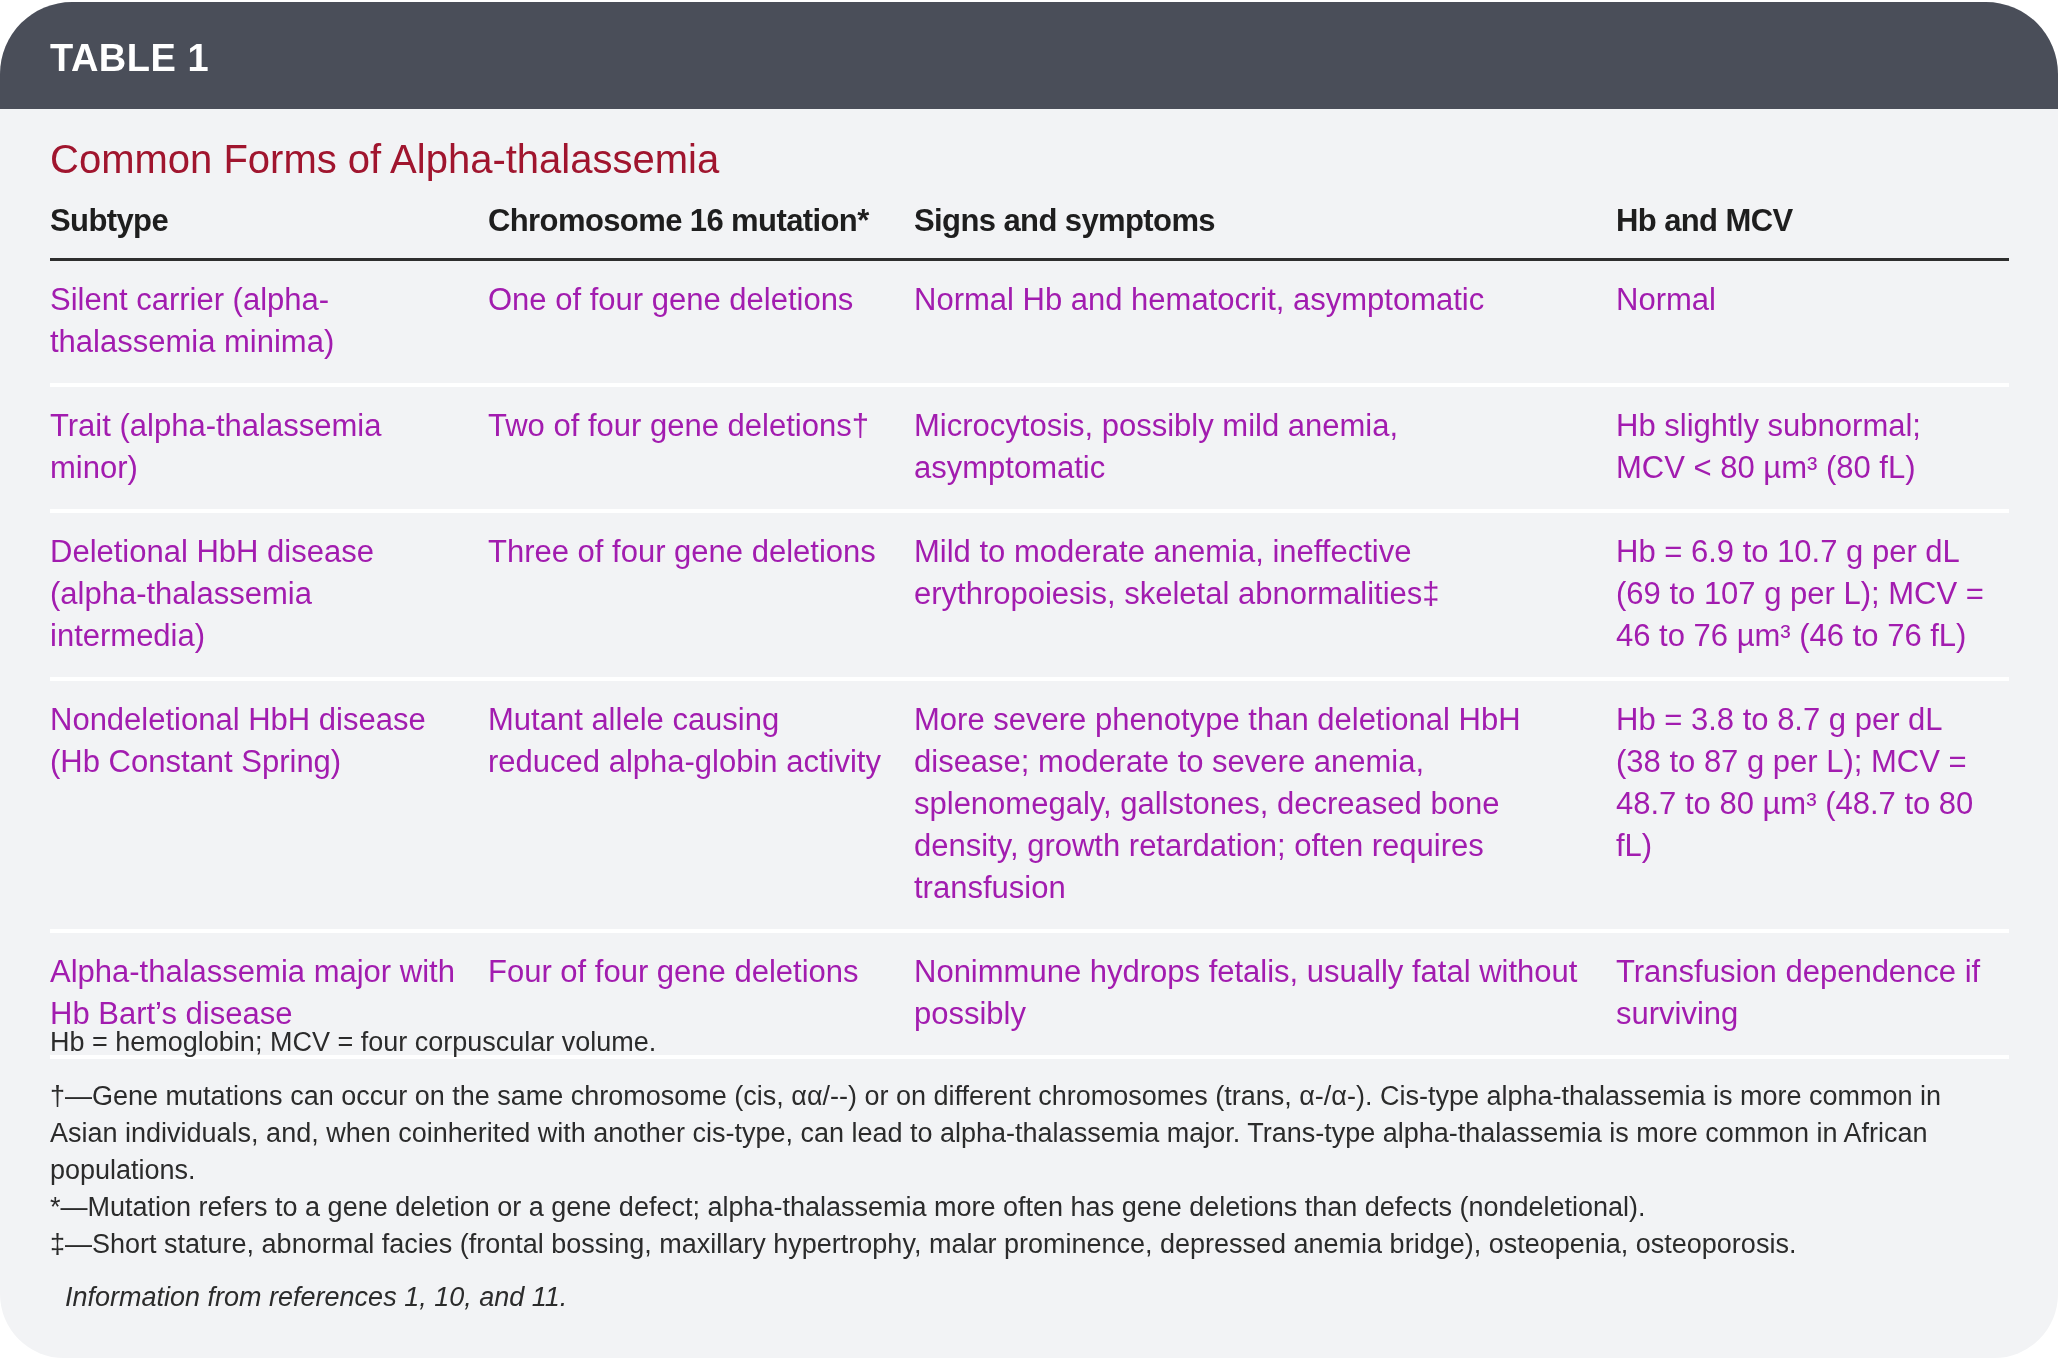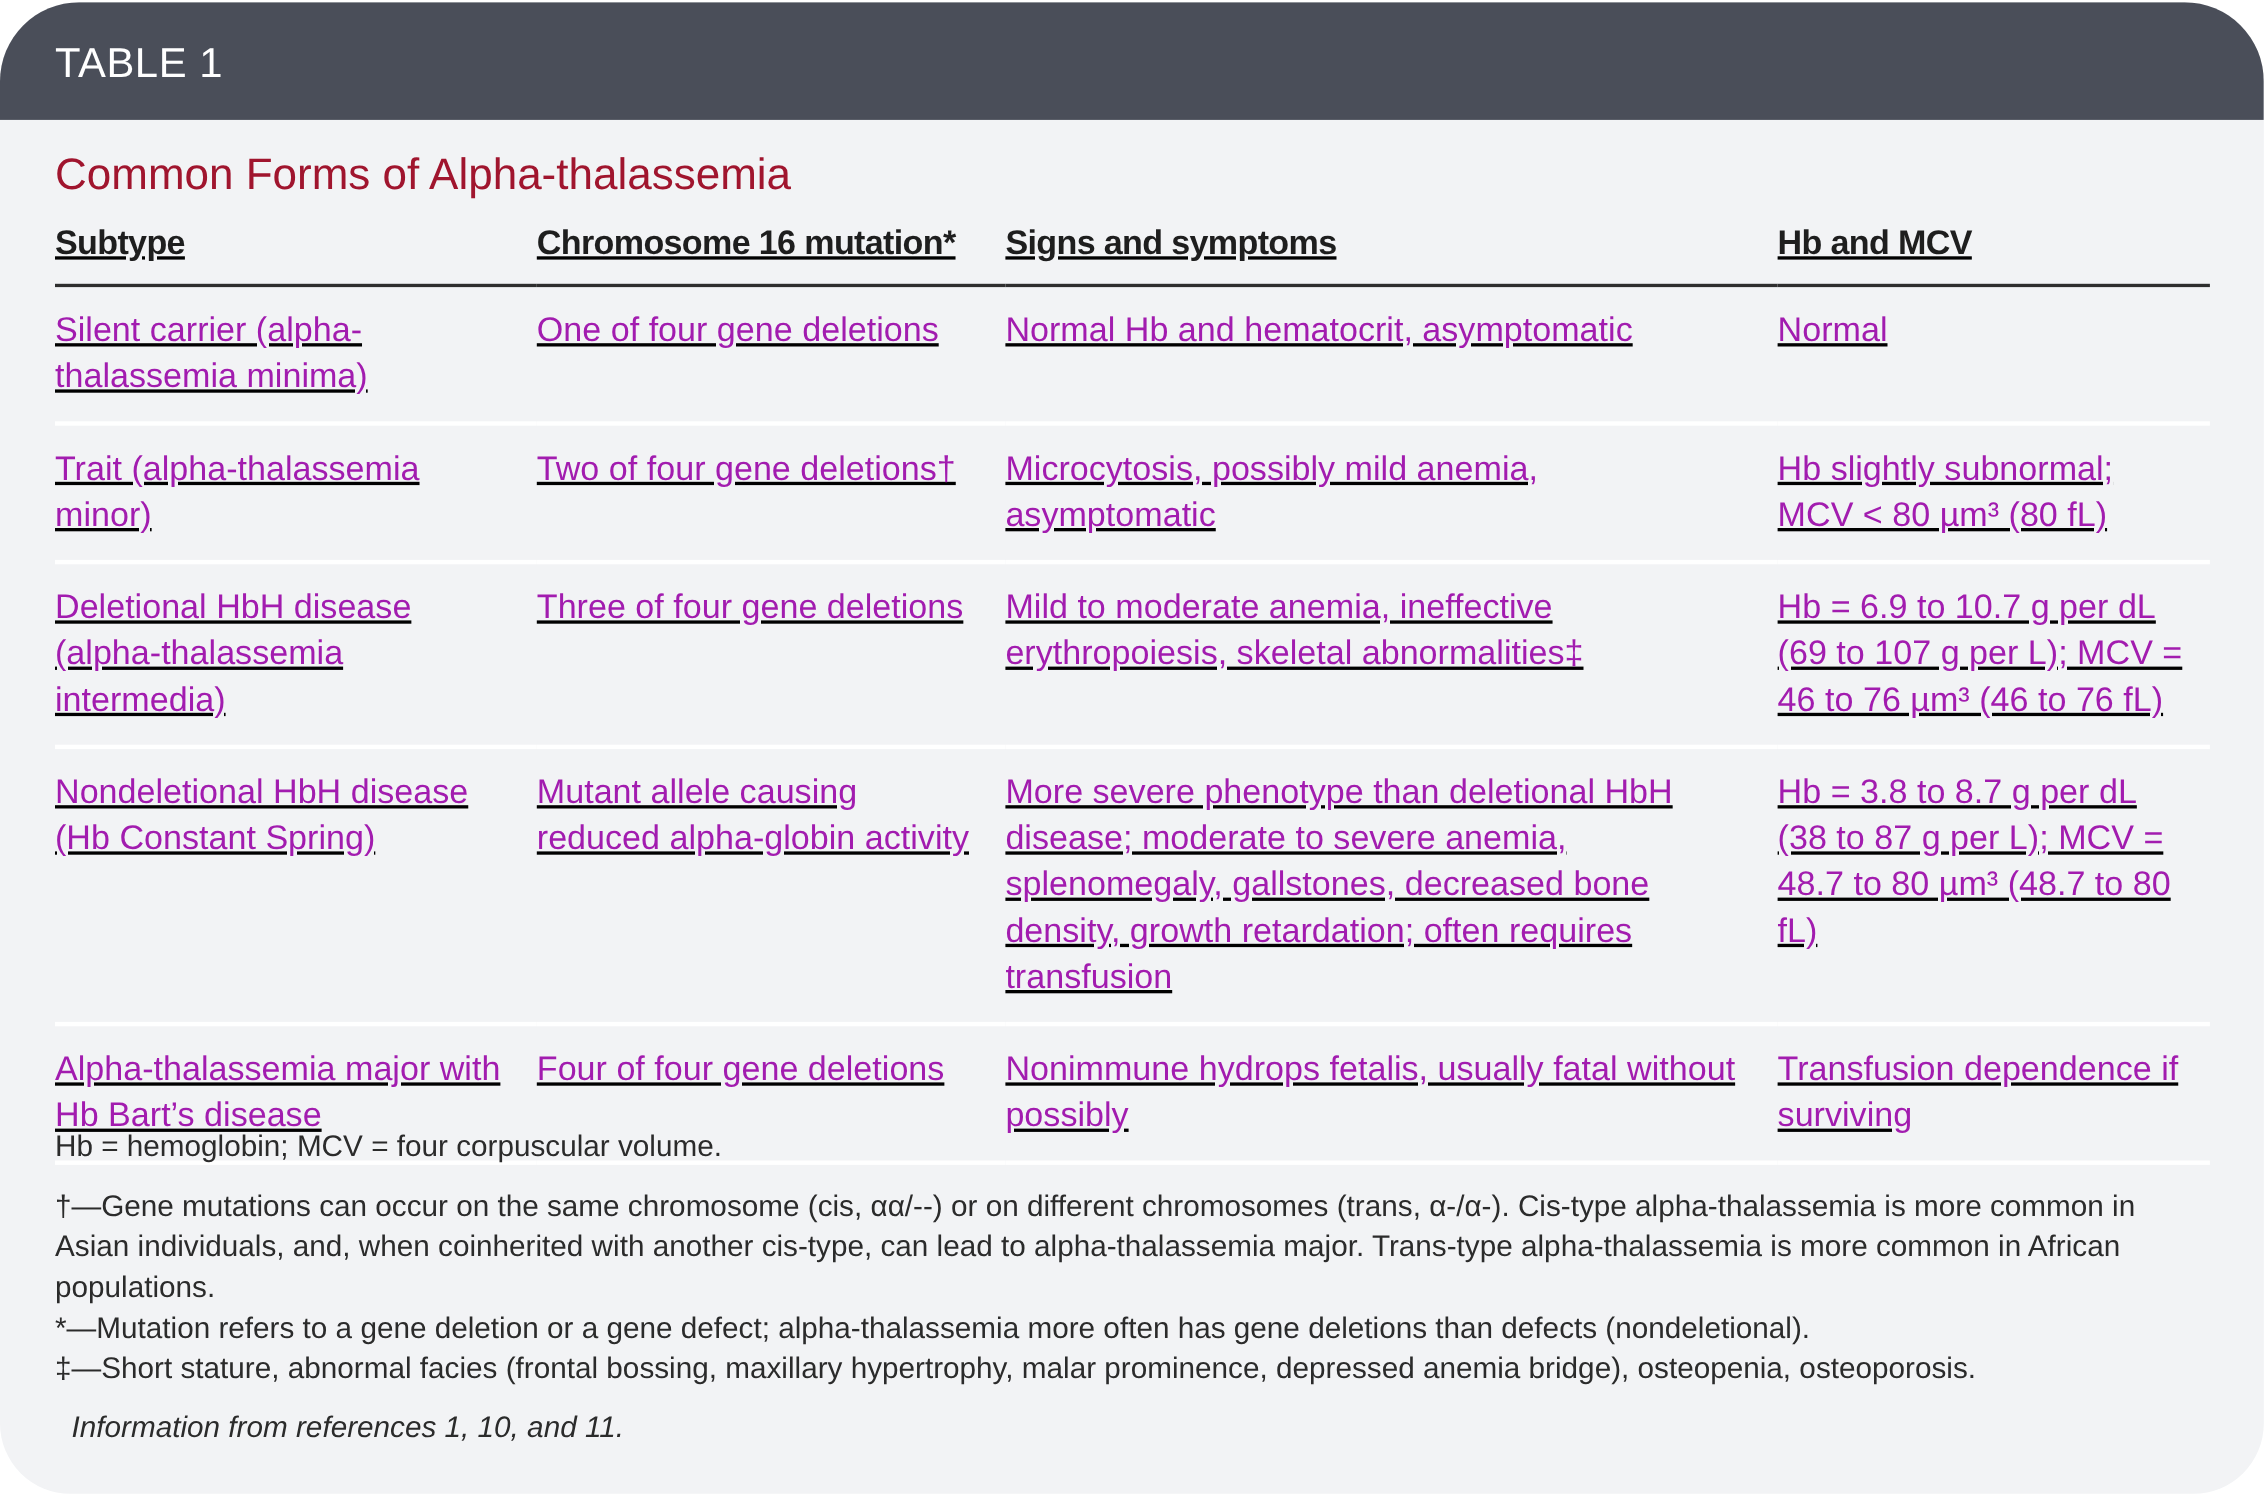--- a/index.html
+++ b/index.html
@@ -7,30 +7,30 @@
   .card {
     position: absolute; left: 0; top: 2px; width: 2058px; height: 1356px;
     background: #f2f3f5; border-radius: 72px 72px 64px 64px; overflow: hidden;
   }
   .banner {
     position: absolute; left: 0; top: 0; width: 100%; height: 107px;
     background: #4a4e59;
   }
   .banner-label {
     position: absolute; left: 50px; top: 36px; color: #ffffff;
-    font-family: "Liberation Sans", sans-serif; font-weight: normal; font-size: 38px;
+    font-family: "Liberation Sans", sans-serif; font-weight: bold; font-size: 38px;
     letter-spacing: 0.5px; line-height: 40px;
   }
   .title {
     position: absolute; left: 50px; top: 134px; color: #a0152e;
     font-family: "Liberation Sans", sans-serif; font-weight: normal; font-size: 40px; line-height: 46px;
   }
   table.main {
     position: absolute; left: 50px; top: 196px; width: 1959px;
-    border-collapse: collapse; table-layout: fixed; text-decoration: underline;
+    border-collapse: collapse; table-layout: fixed;
   }
   table.main th {
     text-align: left; font-family: "Liberation Sans", sans-serif; font-weight: bold;
     font-size: 31px; color: #1e1e1e; padding: 0 0 14px 0; line-height: 46px;
     border-bottom: 3px solid #2e2e2e; vertical-align: bottom;
     letter-spacing: -0.6px;
   }
   table.main td {
     font-family: "Liberation Sans", sans-serif; font-size: 31px; line-height: 42px;
     color: #a21caf; vertical-align: top; padding: 18px 20px 20px 0;

